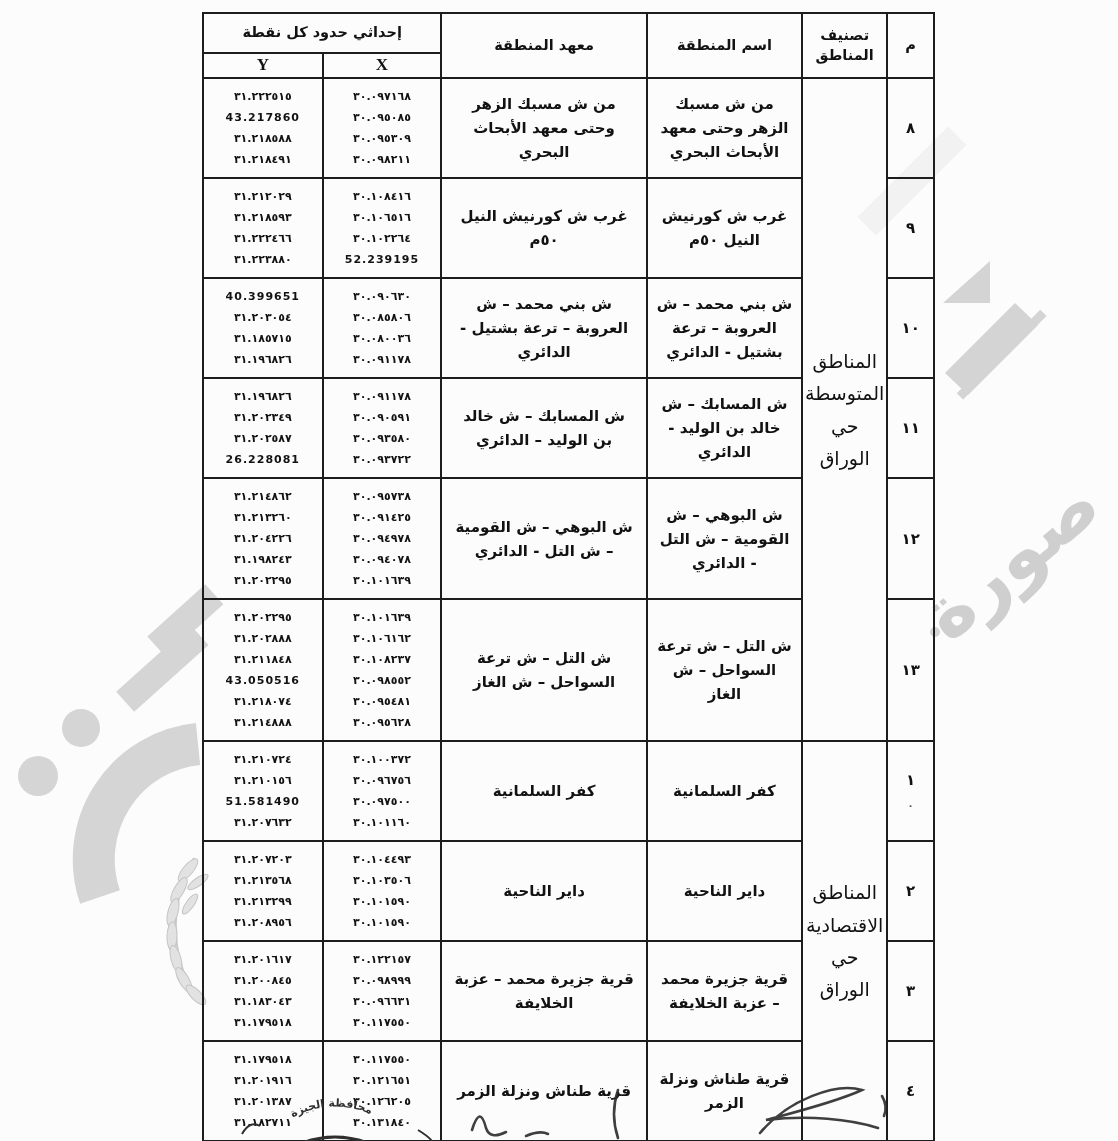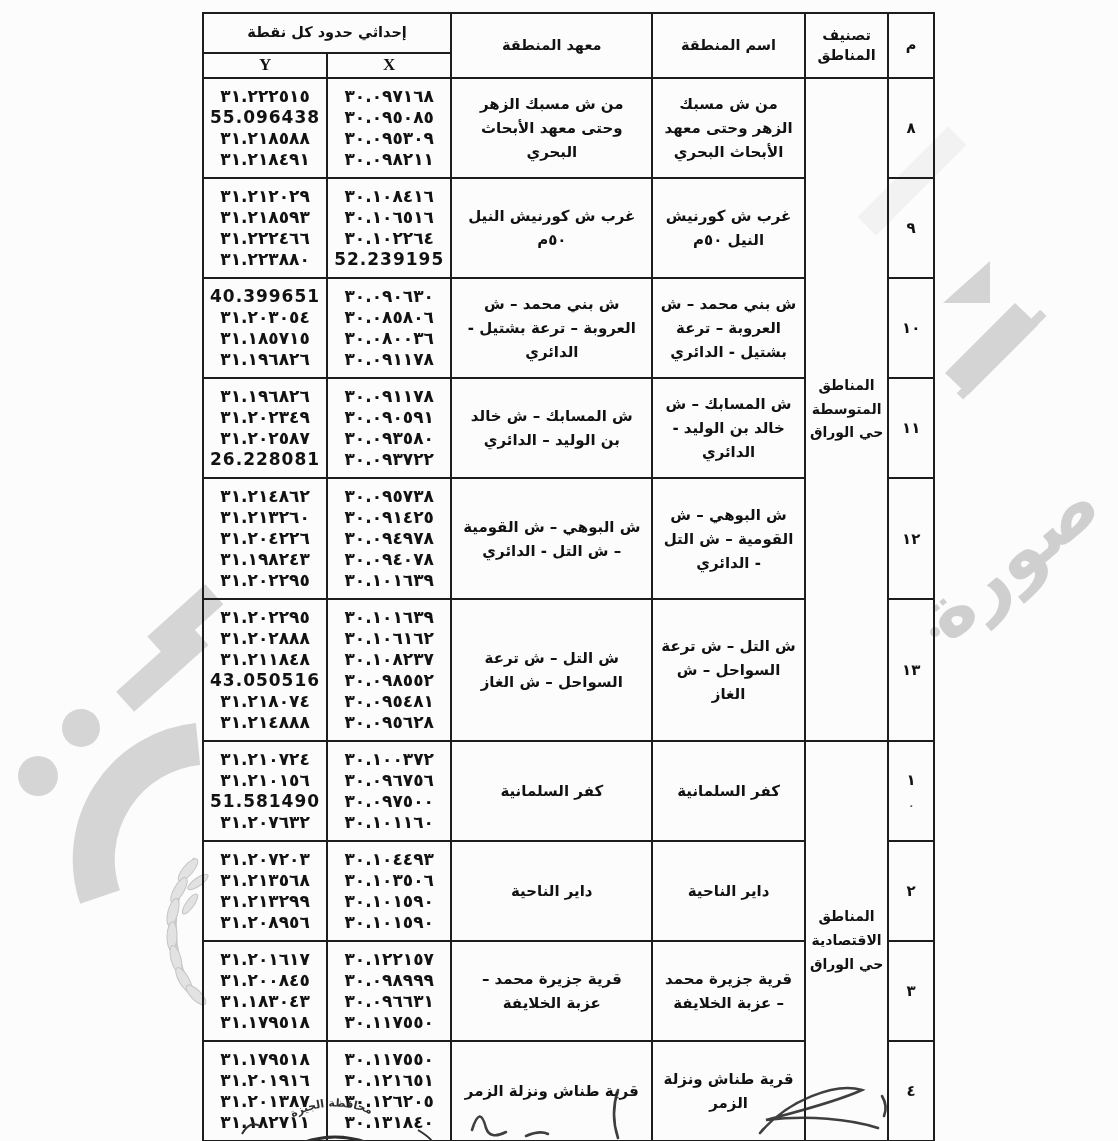--- a/index.html
+++ b/index.html
@@ -21,24 +21,24 @@
     position:absolute;left:202px;top:12px;width:733px;z-index:1;
     border-collapse:collapse;direction:rtl;color:#121212;
     font-family:"DejaVu Sans",sans-serif;background:transparent;
   }
   td,th{border:2px solid #1d1d1d;padding:0;background:transparent;}
   thead th{font-weight:bold;font-size:14.5px;line-height:1.35;}
   th.h-main{height:38px;margin-top:48px;}
   th.h-sub{height:23px;font-family:"Liberation Serif",serif;font-size:17px;}
   td.ser{font-weight:bold;font-size:15px;text-align:center;vertical-align:middle;direction:ltr;}
   td.ser .mark{font-size:10px;color:#555;line-height:1;margin-top:12px;}
-  td.cls{font-weight:bold;font-size:14px;text-align:center;vertical-align:middle;line-height:1.7;padding:2px;}
+  td.cls{font-weight:normal;font-size:19px;text-align:center;vertical-align:middle;line-height:1.7;padding:2px;}
   td.nm{font-weight:bold;font-size:15px;text-align:center;vertical-align:middle;padding:4px 7px;line-height:1.6;}
   td.bd{font-weight:bold;font-size:15px;text-align:center;vertical-align:middle;padding:4px 10px;line-height:1.6;}
-  td.co{direction:ltr;font-weight:bold;font-size:17px;letter-spacing:1px;
+  td.co{direction:ltr;font-weight:bold;font-size:11px;letter-spacing:1px;
         text-align:center;vertical-align:middle;padding:7px 6px;}
   td.co div{height:21px;line-height:21px;}
   
   .ink{position:absolute;z-index:3;}
 </style>
 </head>
 <body data-name="scanned-document-page">
 
 <div class="wm wm-band" data-name="watermark-diagonal-band" style="left:848px;top:168px;width:128px;height:26px;opacity:.55;"></div>
 
@@ -115,21 +115,21 @@
         <td data-name="area-name-cell" class="nm">من ش مسبك الزهر وحتى معهد الأبحاث البحري</td>
         <td data-name="area-boundary-cell" class="bd">من ش مسبك الزهر وحتى معهد الأبحاث البحري</td>
         <td data-name="coordinate-x-cell" class="co">
           <div data-name="coordinate-x-value">٣٠.٠٩٧١٦٨</div>
           <div data-name="coordinate-x-value">٣٠.٠٩٥٠٨٥</div>
           <div data-name="coordinate-x-value">٣٠.٠٩٥٣٠٩</div>
           <div data-name="coordinate-x-value">٣٠.٠٩٨٢١١</div>
         </td>
         <td data-name="coordinate-y-cell" class="co">
           <div data-name="coordinate-y-value">٣١.٢٢٢٥١٥</div>
-          <div data-name="coordinate-y-value">55.096438</div>
+          <div data-name="coordinate-y-value">43.217860</div>
           <div data-name="coordinate-y-value">٣١.٢١٨٥٨٨</div>
           <div data-name="coordinate-y-value">٣١.٢١٨٤٩١</div>
         </td>
       </tr>
       <tr data-name="table-row">
         <td data-name="serial-cell" class="ser">
           <div data-name="serial-number">٩</div>
         </td>
         <td data-name="area-name-cell" class="nm">غرب ش كورنيش النيل ٥٠م</td>
         <td data-name="area-boundary-cell" class="bd">غرب ش كورنيش النيل ٥٠م</td>

